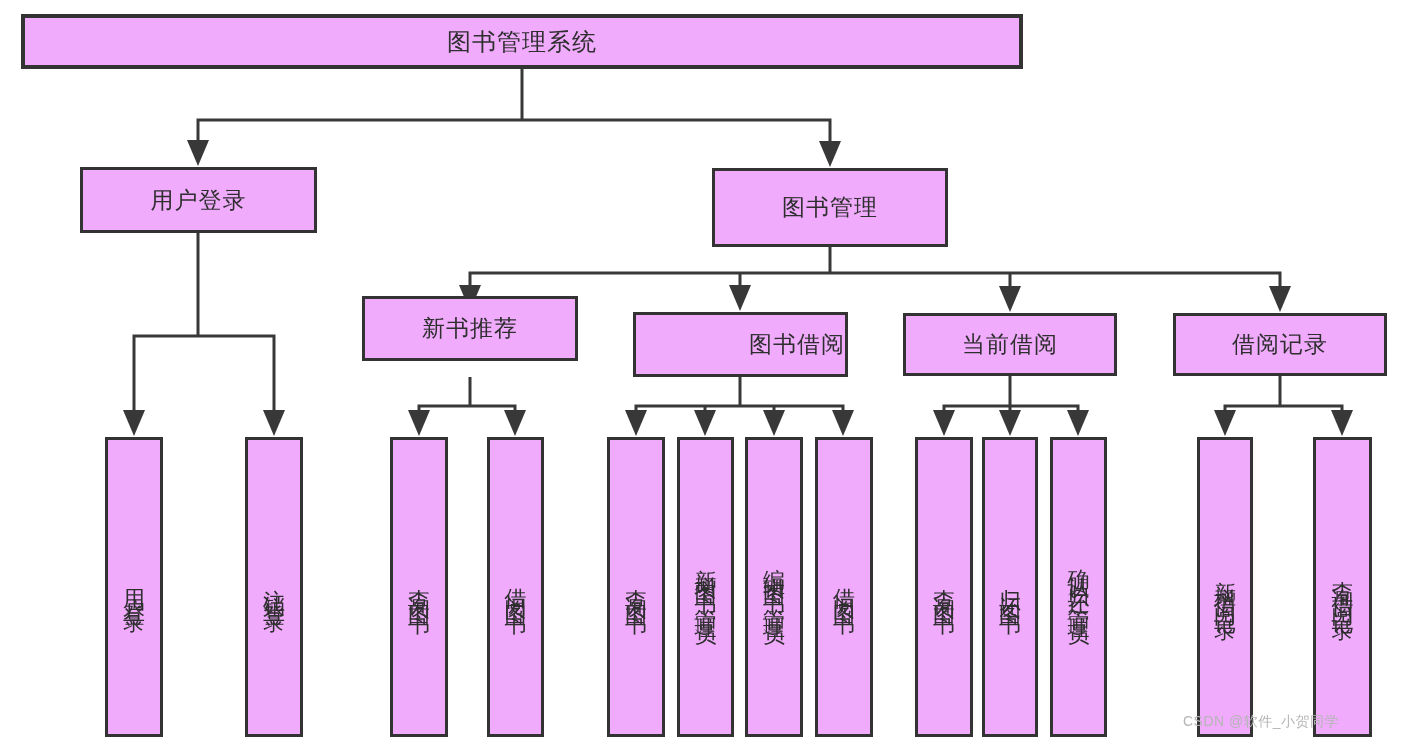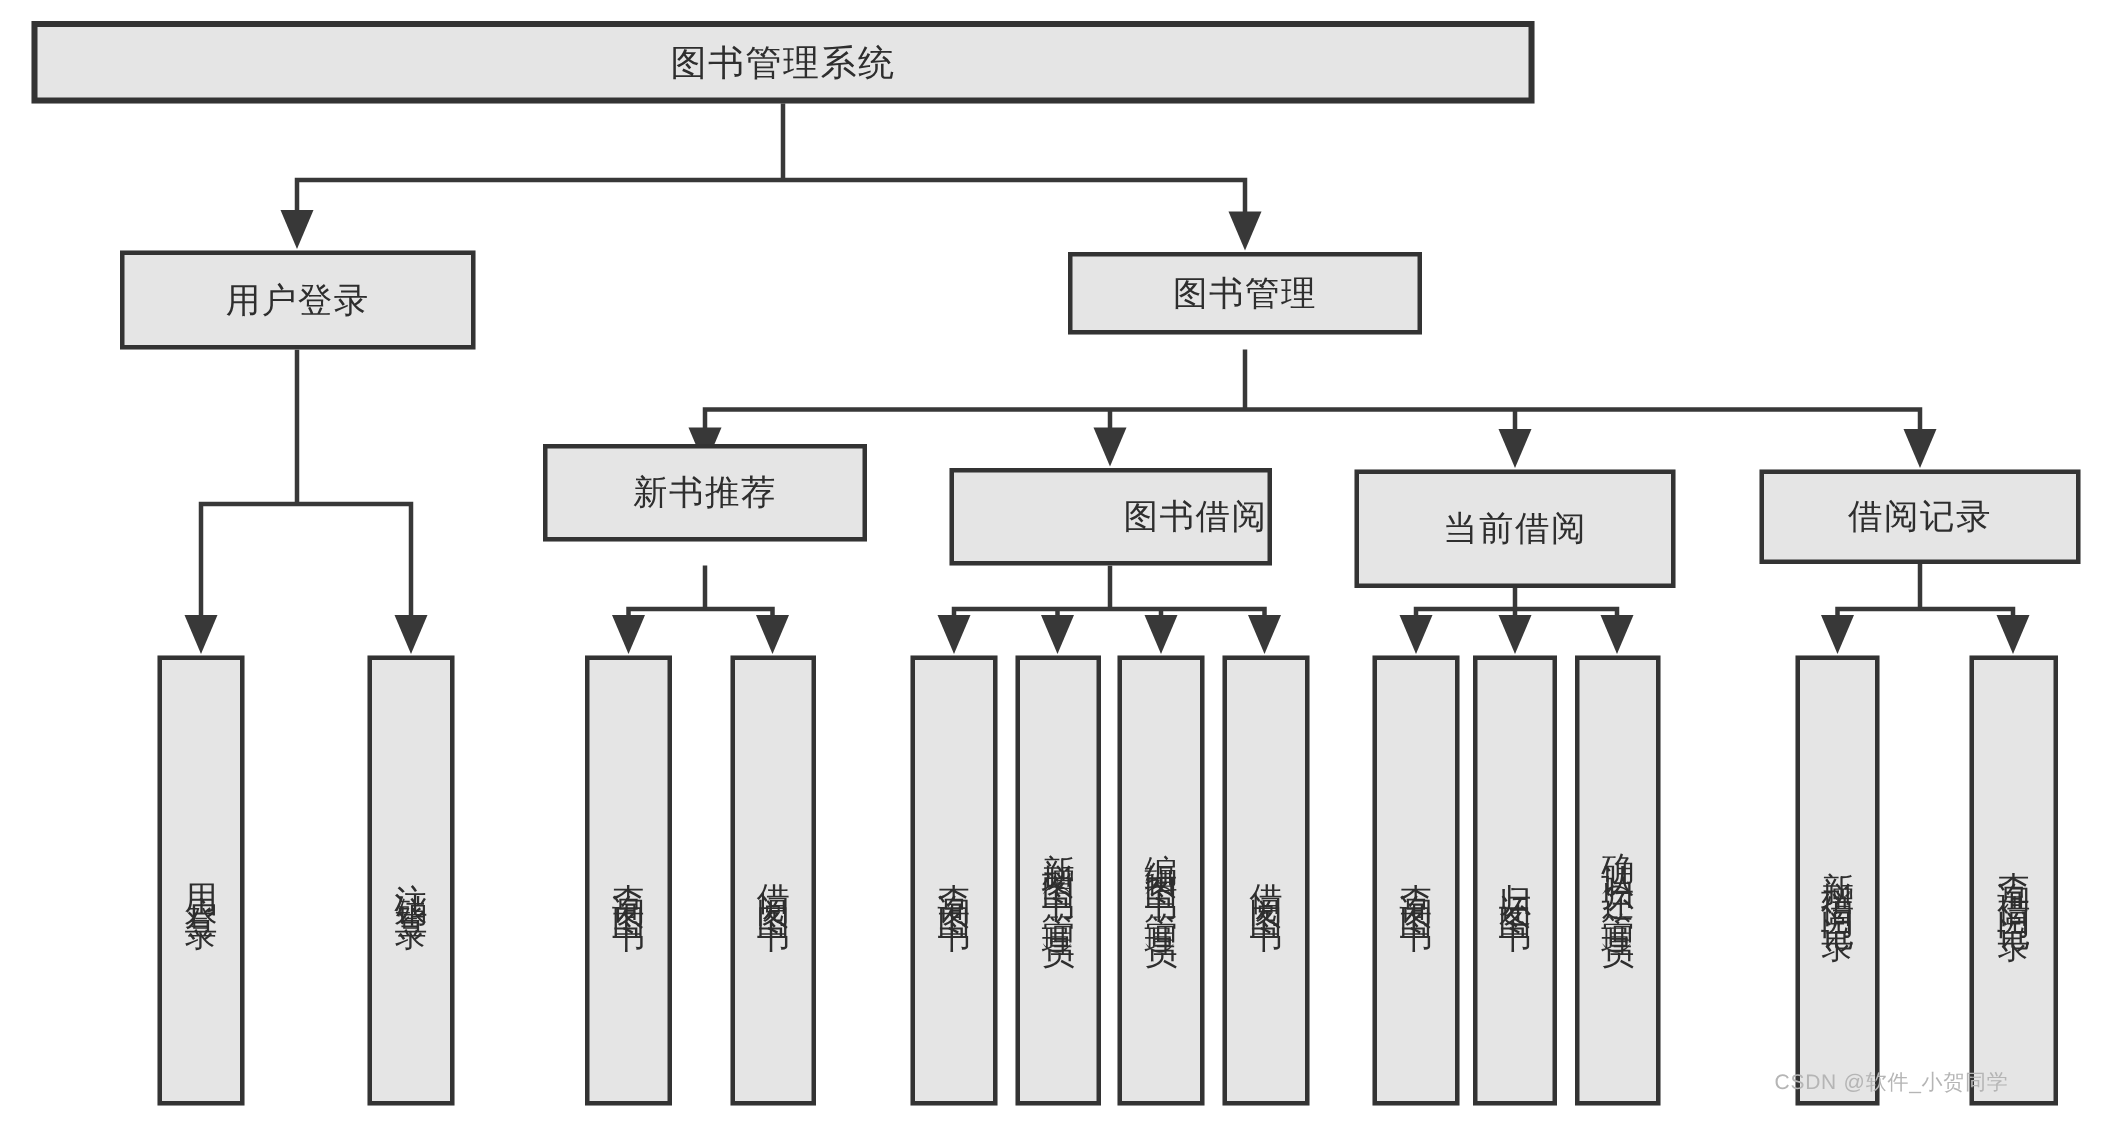--- a/index.html
+++ b/index.html
@@ -9,41 +9,41 @@
     background:#ffffff;
     font-family:"Liberation Sans", sans-serif;
     color:#2e2e2e;
     overflow:hidden;
   }
   #wires{position:absolute;left:0;top:0;width:1405px;height:747px;}
   .node{
     position:absolute;
     box-sizing:border-box;
     border:3px solid #333333;
-    background:#e5e5e5;
+    background:#f0abfc;
     display:flex;align-items:center;justify-content:center;
     text-align:center;
   }
   .hbox{font-size:23px;letter-spacing:1px;}
   .root{border-width:4px;font-size:24px;}
   .vbox span{
     writing-mode:vertical-rl;
     text-orientation:mixed;
     font-size:22px;
     letter-spacing:8px;
     line-height:1;
     white-space:nowrap;
   }
   
   #n-root{left:21px;top:14px;width:1002px;height:55px;}
   #n-user-login{left:80px;top:167px;width:237px;height:66px;}
-  #n-book-mgmt{left:712px;top:168px;width:236px;height:55px;}
+  #n-book-mgmt{left:712px;top:168px;width:236px;height:79px;}
   #n-new-books{left:362px;top:296px;width:216px;height:65px;}
   #n-book-borrow{left:633px;top:312px;width:215px;height:65px;justify-content:flex-end;}
-  #n-current-borrow{left:903px;top:313px;width:214px;height:79px;}
+  #n-current-borrow{left:903px;top:313px;width:214px;height:63px;}
   #n-borrow-records{left:1173px;top:313px;width:214px;height:63px;}
   .leaf{top:437px;height:300px;}
   #v-user-login{left:105px;width:58px;}
   #v-logout{left:245px;width:58px;}
   #v-nb-query{left:390px;width:58px;}
   #v-nb-borrow{left:487px;width:57px;}
   #v-bb-query{left:607px;width:58px;}
   #v-bb-add{left:677px;width:57px;}
   #v-bb-edit{left:745px;width:58px;}
   #v-bb-borrow{left:815px;width:58px;}

